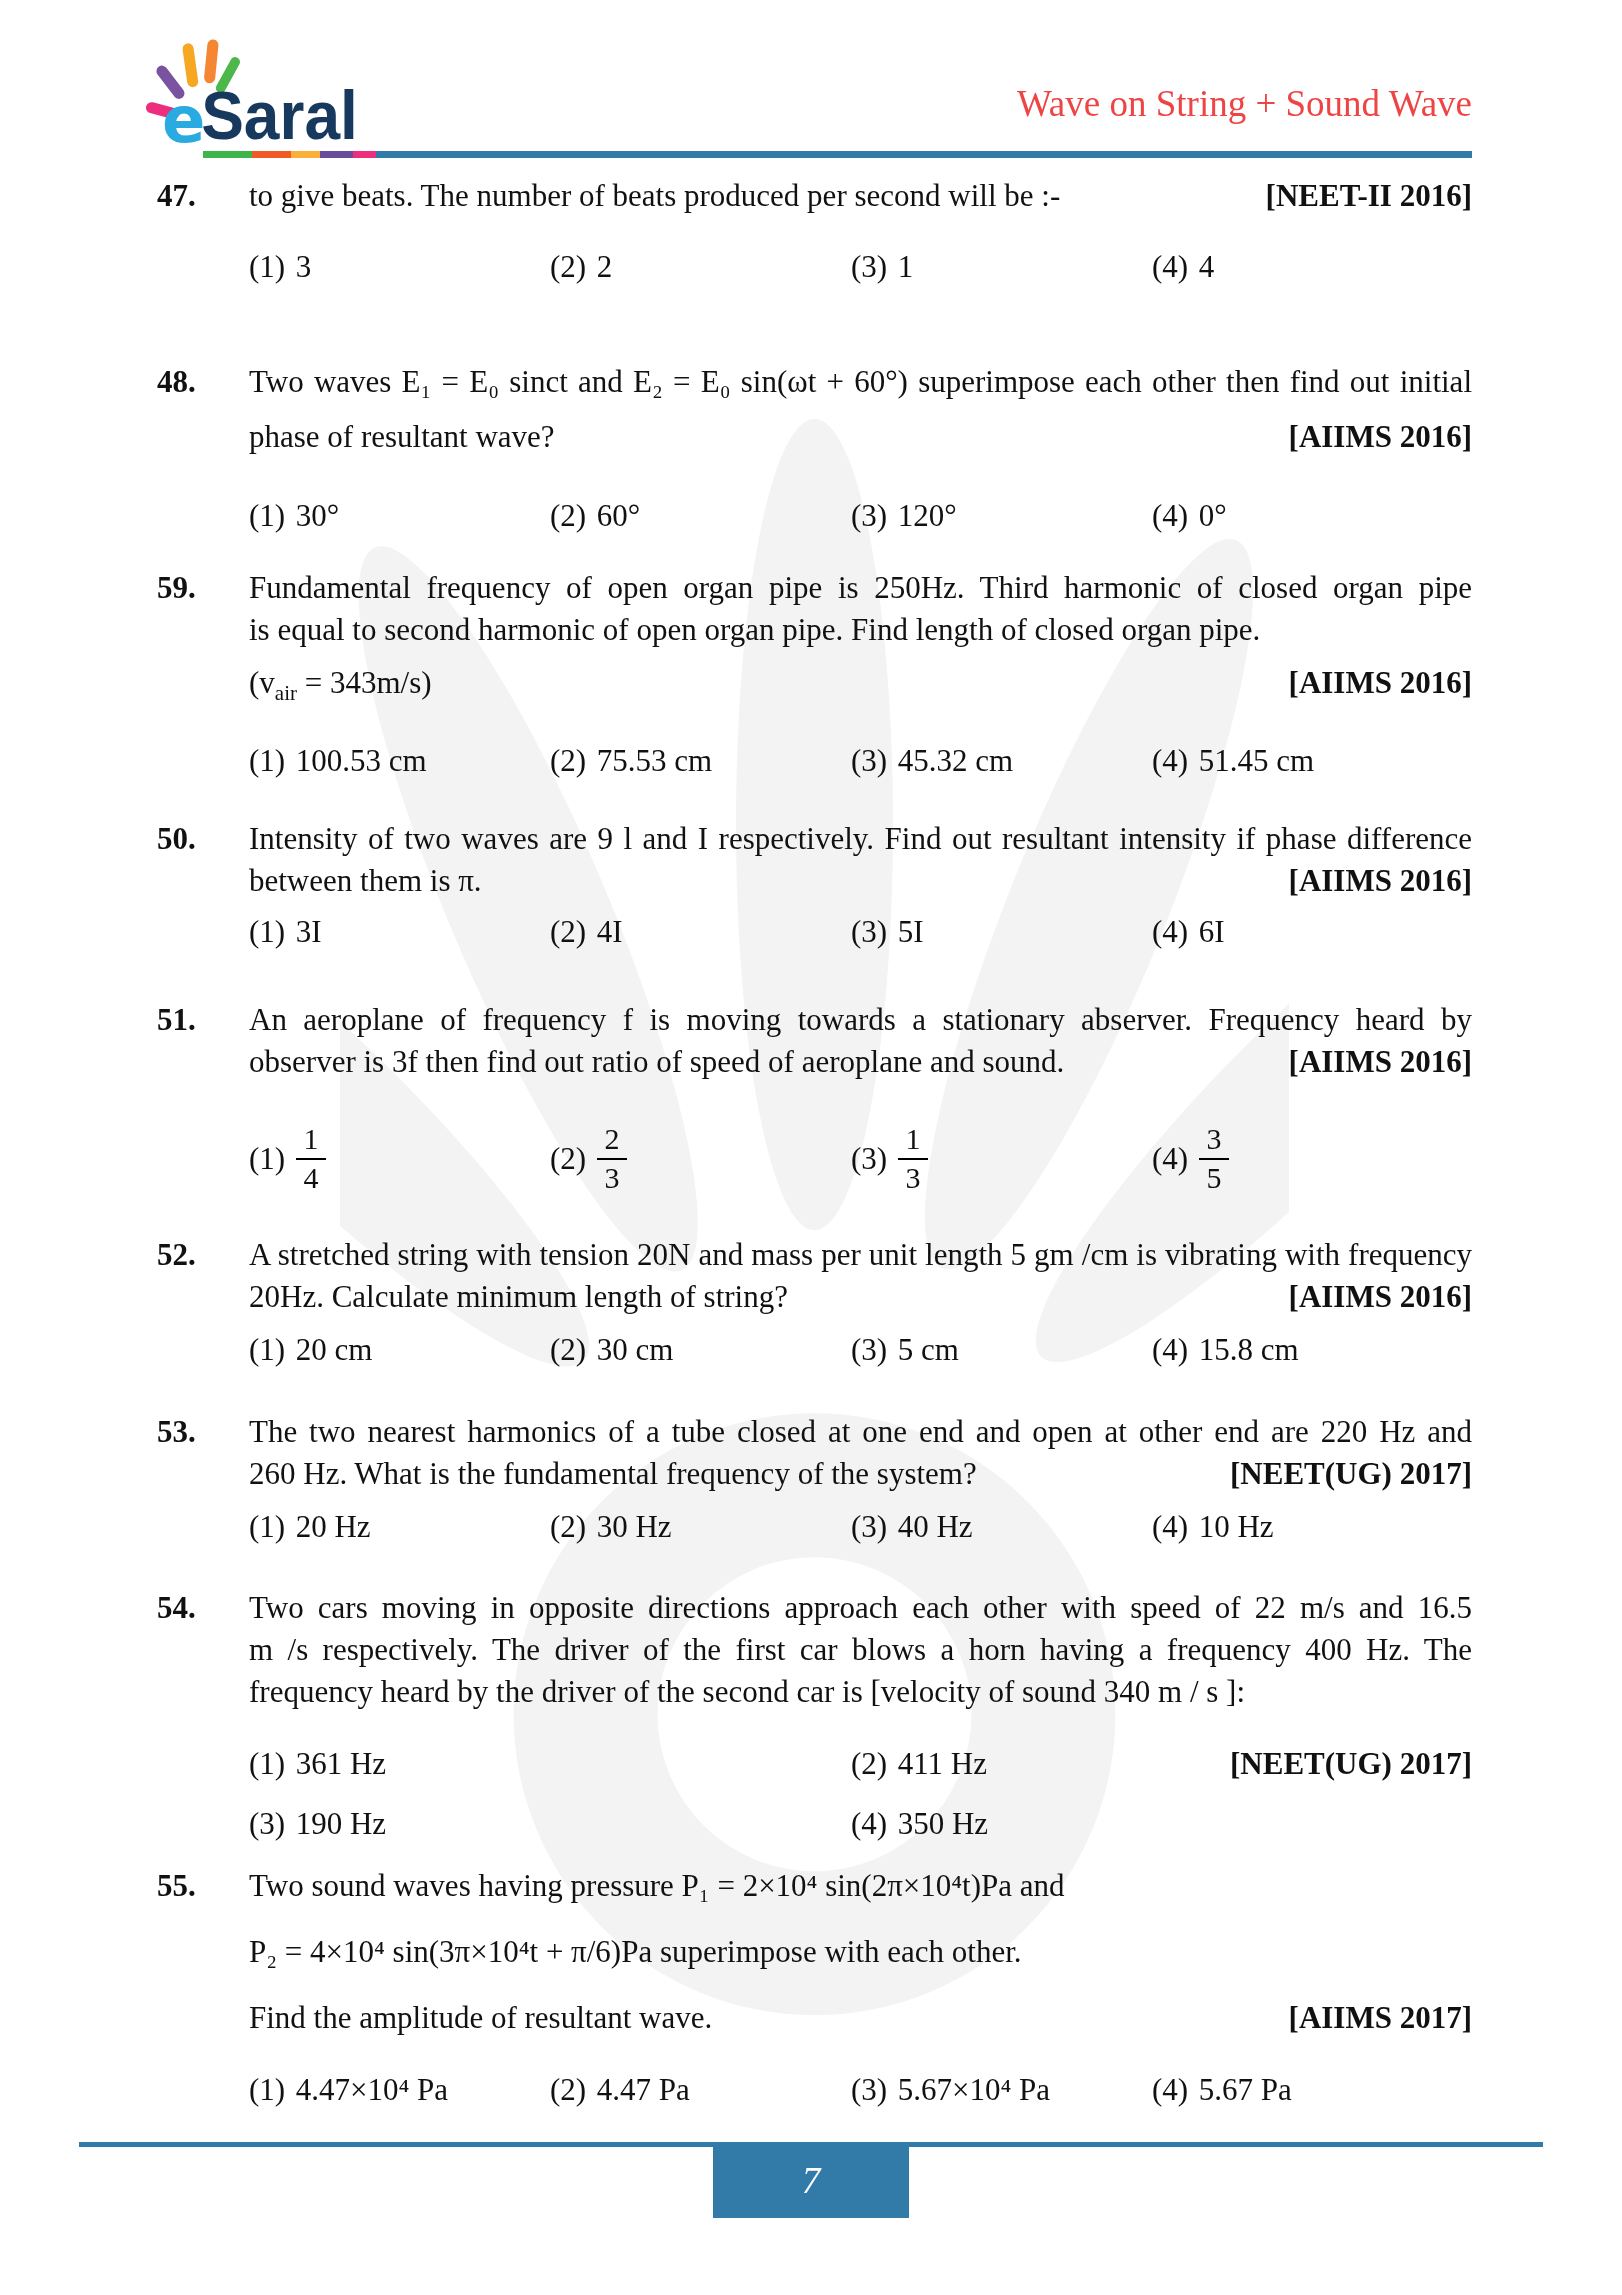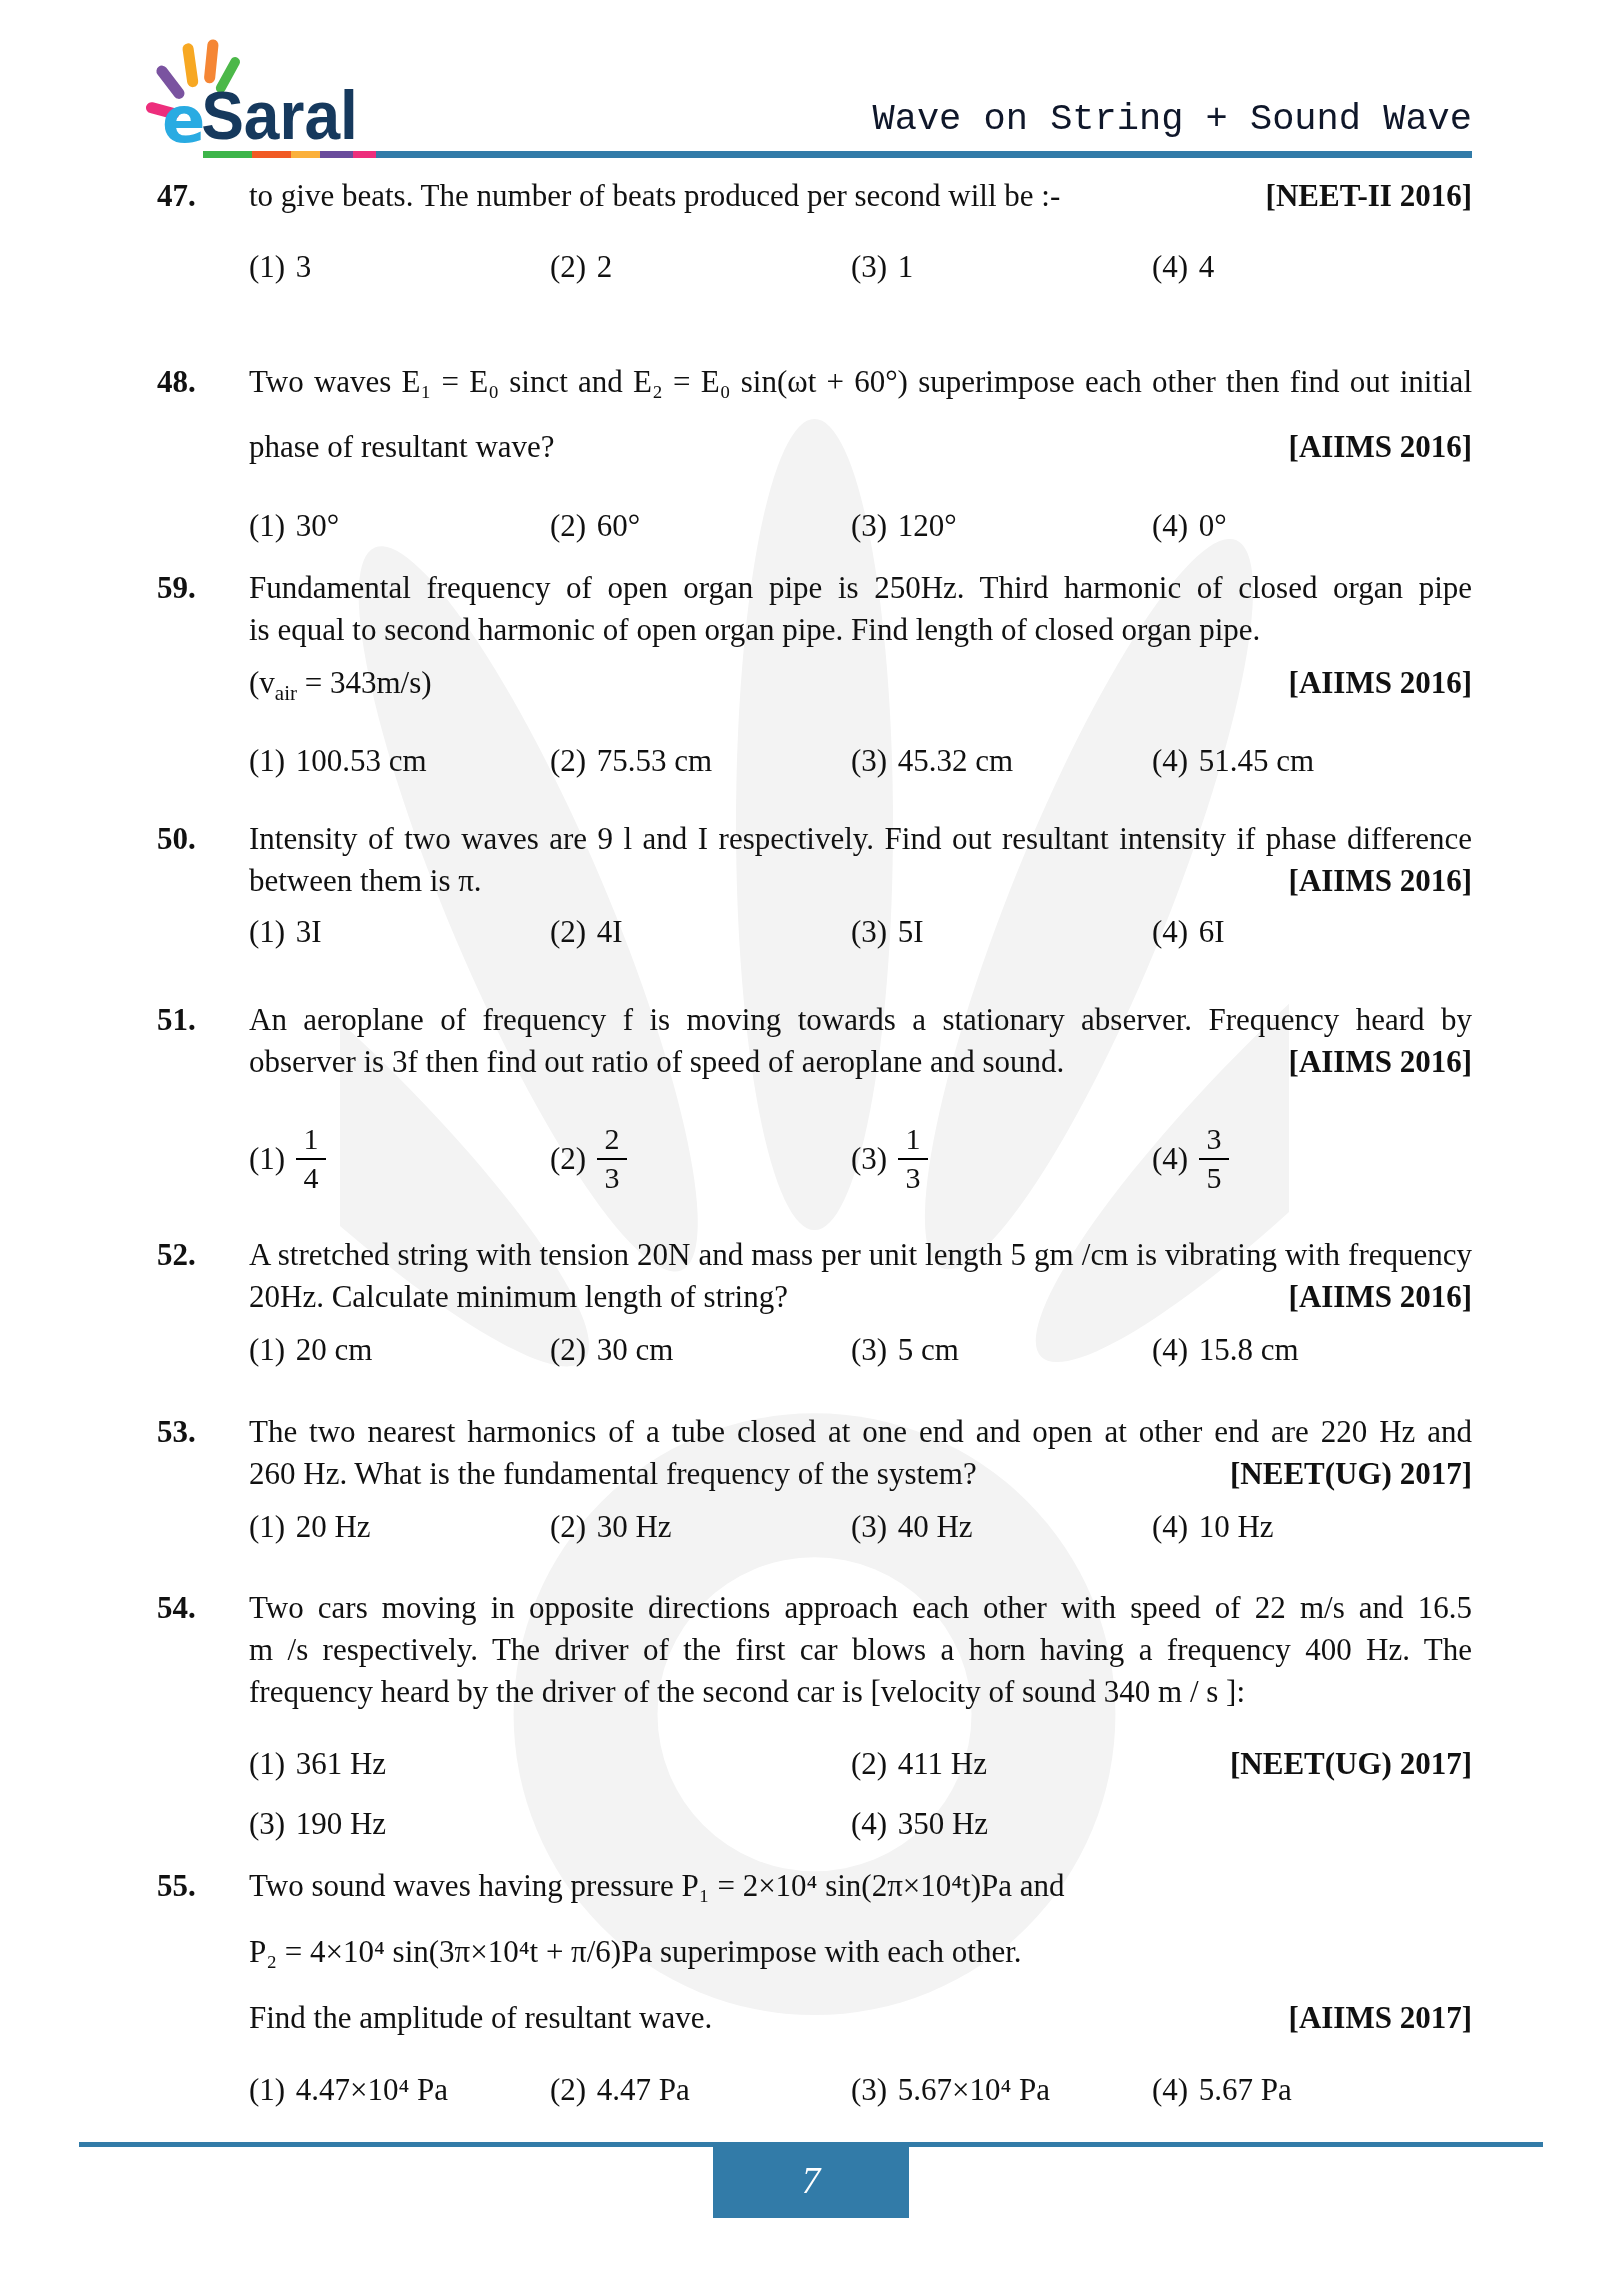--- a/index.html
+++ b/index.html
@@ -14,22 +14,22 @@
 
   
   .watermark {
     position: absolute; left: 340px; top: 275px;
     width: 949px; height: 1799px; z-index: 0;
   }
 
   
   .logo-svg { position: absolute; left: 145px; top: 29px; width: 222px; height: 128px; z-index: 2; }
   .page-title {
-    position: absolute; right: 150px; top: 98px; z-index: 2;
-    font-size: 37px; color: #0f172a; font-family: Liberation Mono, monospace;
+    position: absolute; right: 150px; top: 82px; z-index: 2;
+    font-size: 37px; color: #ef4444;
   }
   .rule-strip {
     position: absolute; left: 203px; top: 151px; height: 6.5px; width: 173px;
     display: flex; z-index: 2;
   }
   .rule-strip span { height: 100%; }
   .rule-blue {
     position: absolute; left: 376px; right: 150px; top: 151px; height: 6.5px;
     background: #327BA8; z-index: 2;
   }
@@ -39,21 +39,21 @@
     position: absolute; left: 157px; right: 150px; z-index: 1;
     display: grid; grid-template-columns: 92px 1fr;
     font-size: 31px; line-height: 42px;
   }
   .q-num { font-weight: bold; }
   .q-body {}
   .line { display: block; }
   .just { text-align: justify; text-align-last: justify; }
   .line-flex { display: flex; justify-content: space-between; align-items: baseline; }
   .cite { font-weight: bold; white-space: nowrap; }
-  .mt14 { margin-top: 23px; }
+  .mt14 { margin-top: 13px; }
   .mt30 { margin-top: 11px; }
   .mt46 { margin-top: 24px; }
 
   .opts {
     display: grid; grid-template-columns: 301px 301px 301px 1fr;
     margin-top: 29px;
   }
   .opts2 {
     display: grid; grid-template-columns: 602px 1fr;
     row-gap: 18.3px; margin-top: 30px; position: relative;

